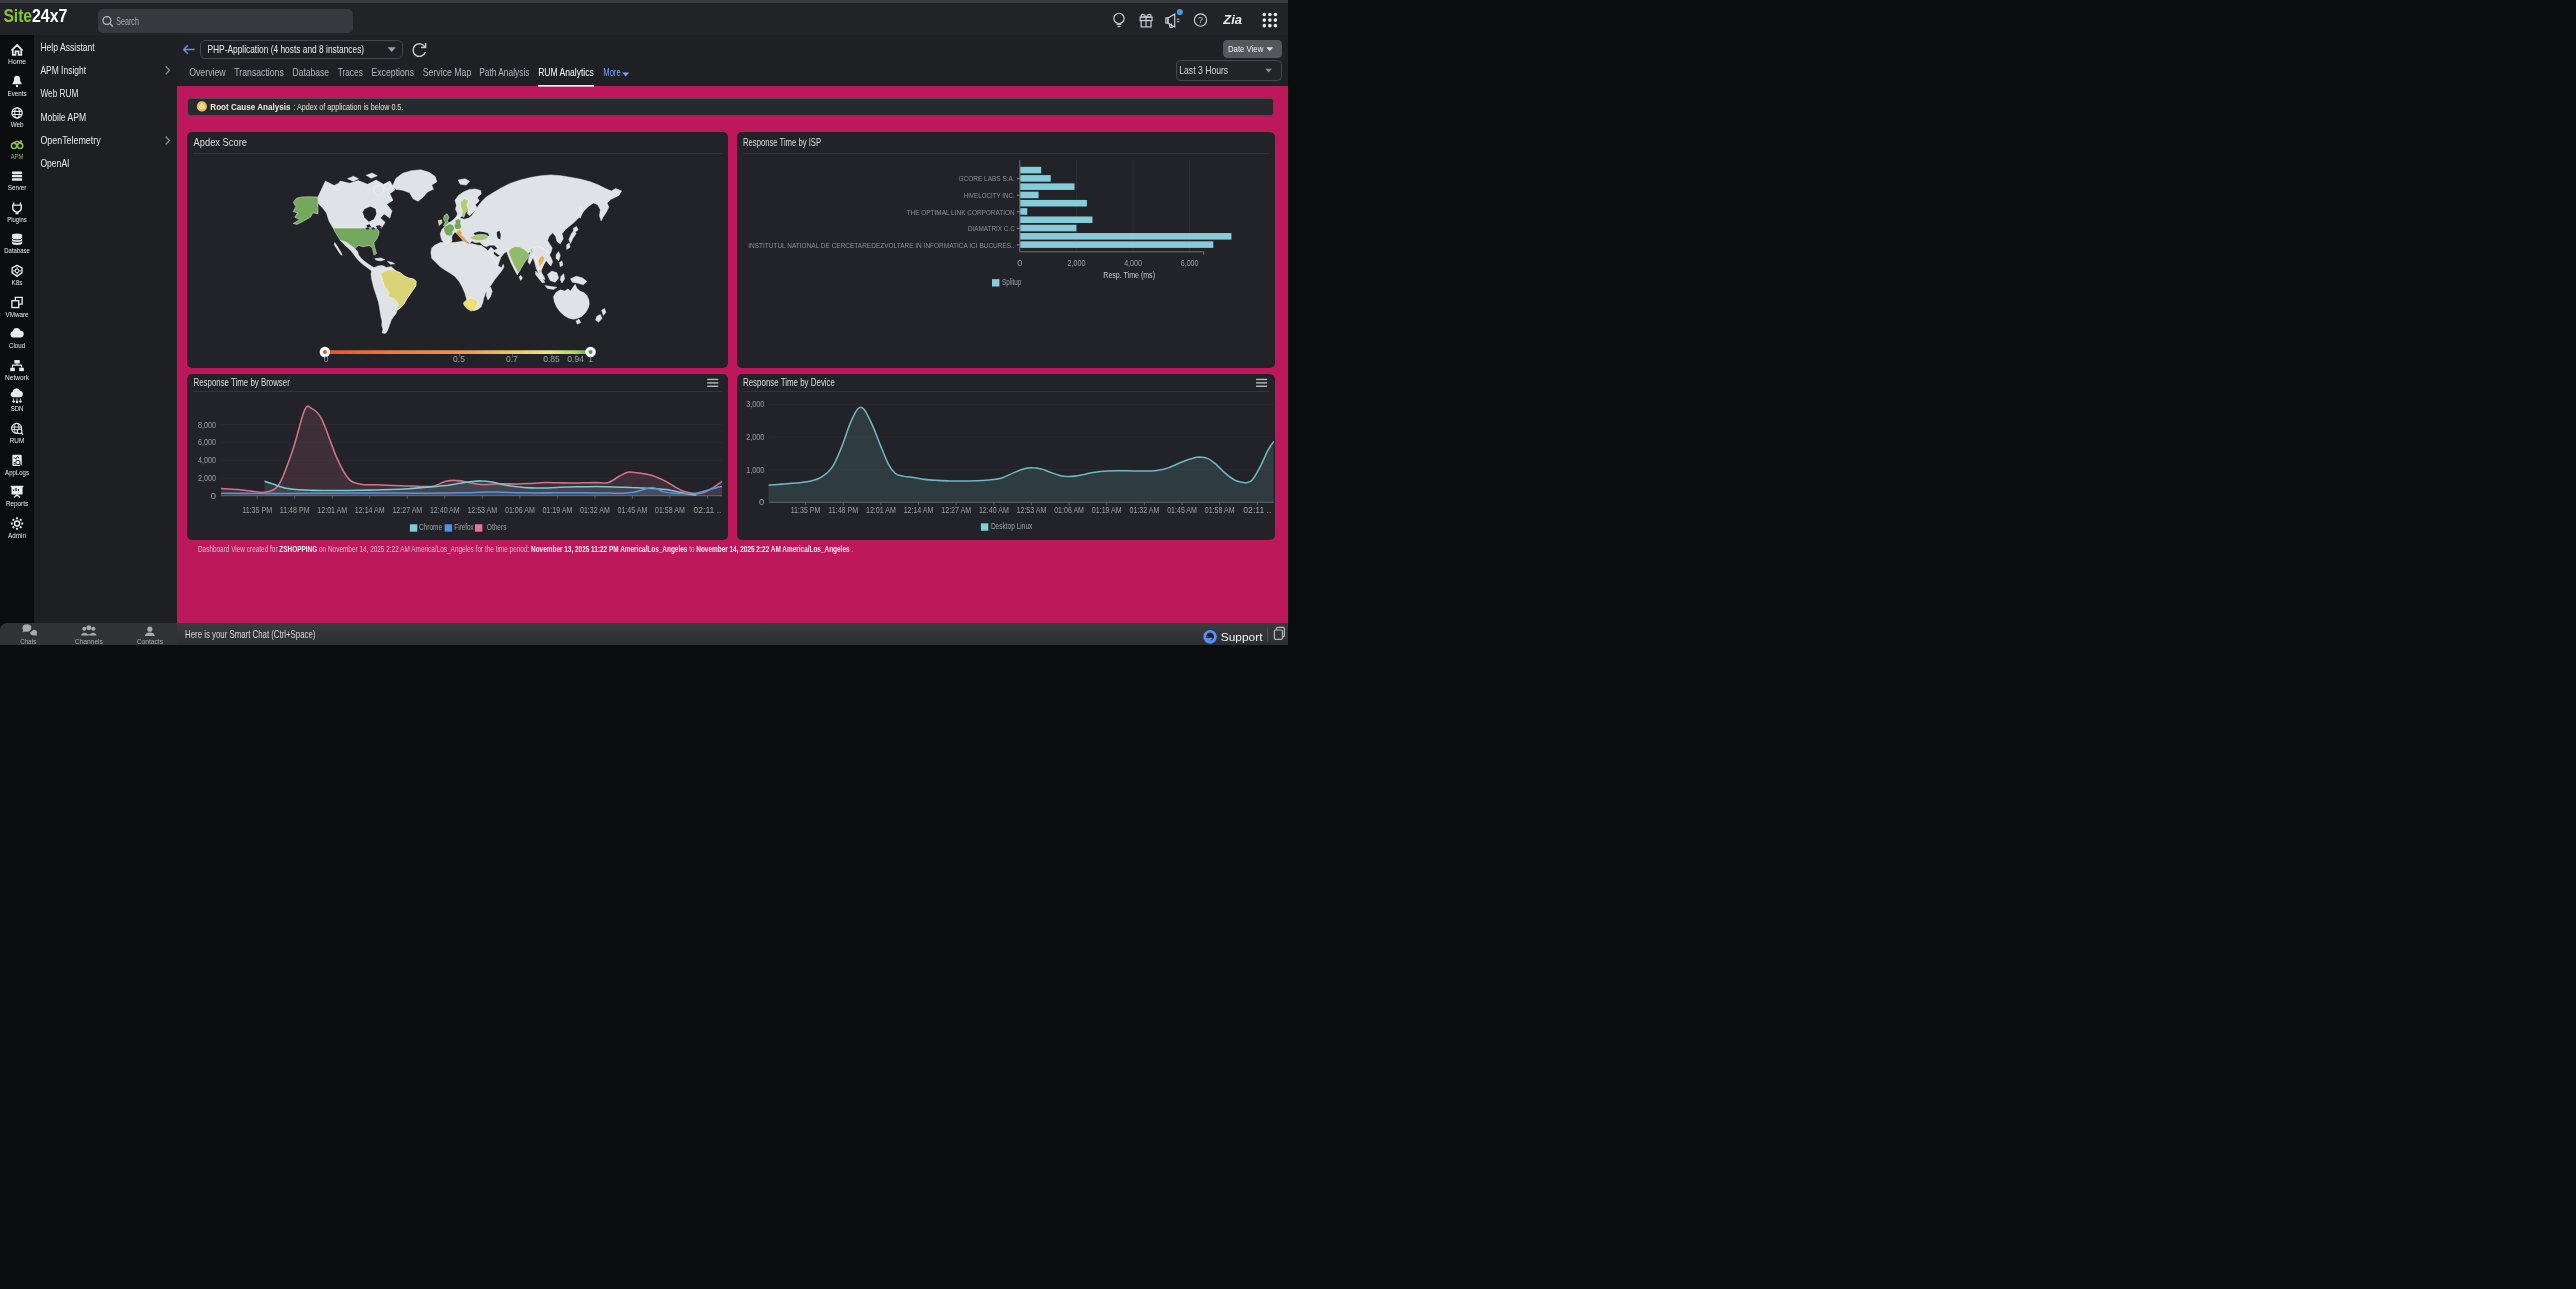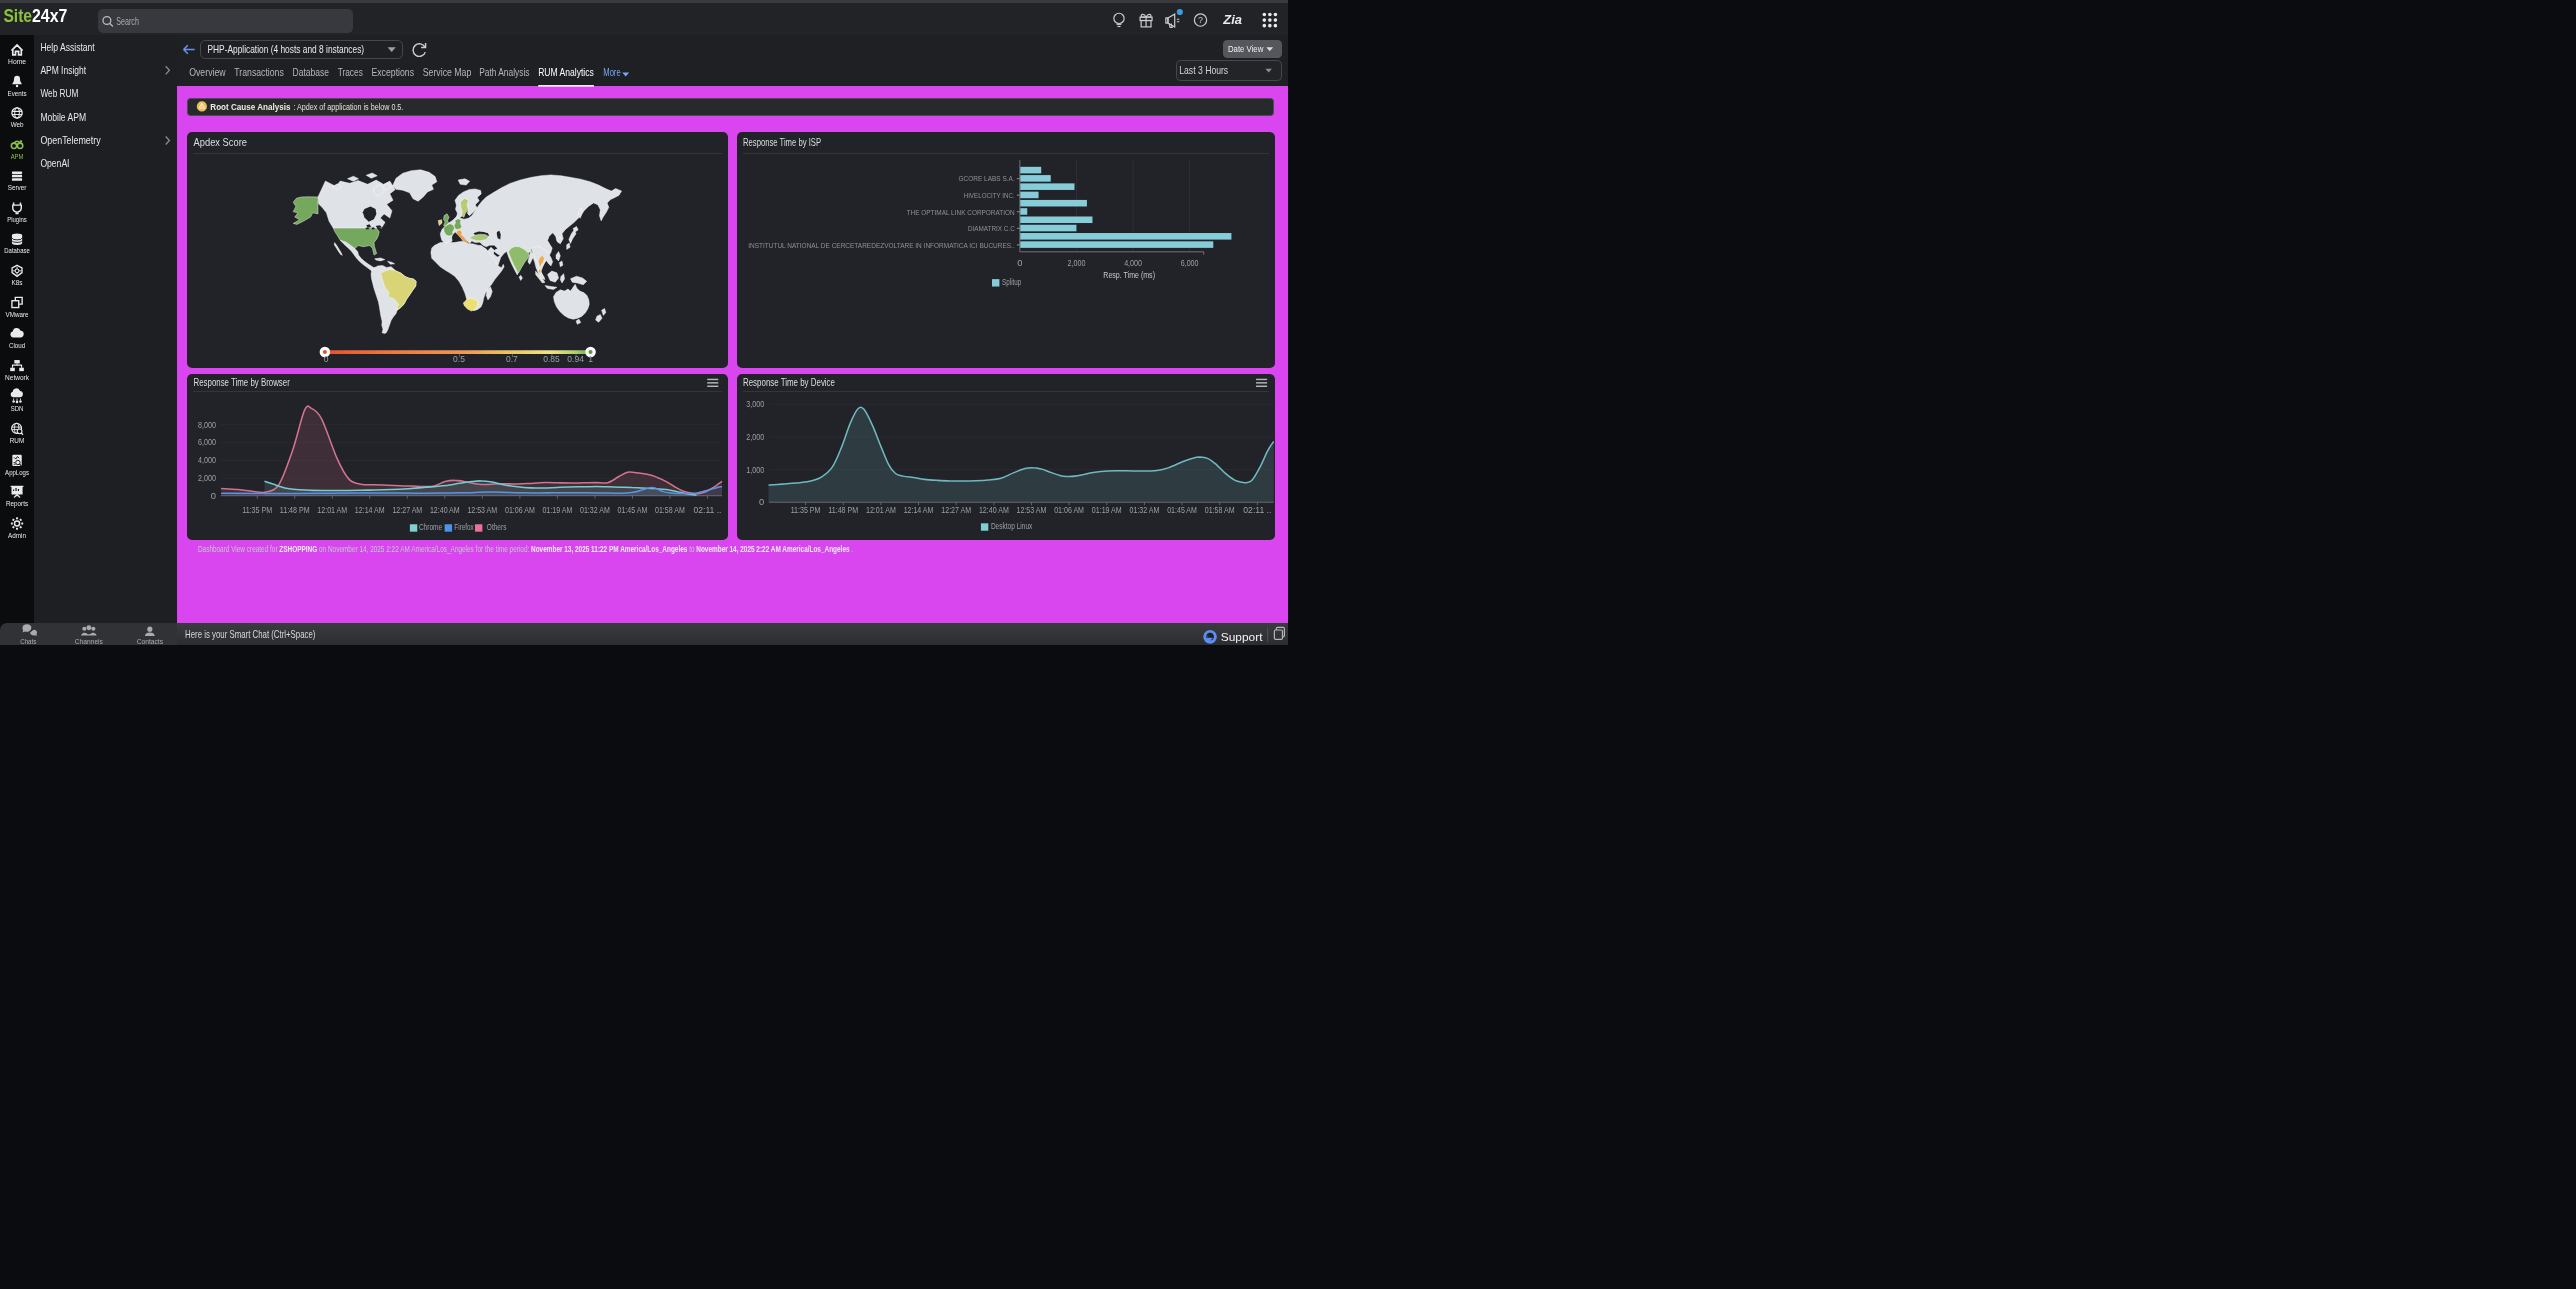--- a/index.html
+++ b/index.html
@@ -1,15 +1,15 @@
 <!DOCTYPE html>
 <html style="font-size:13.6px"><head><meta charset="utf-8"><style>
 *{margin:0;padding:0;box-sizing:border-box}
 html,body{width:1288px;height:645px;background:#0b0c0f;overflow:hidden;font-family:"Liberation Sans",sans-serif}
-#page{position:relative;width:1288px;height:645px;background:#d946ef}
+#page{position:relative;width:1288px;height:645px;background:#be185d}
 .abs{position:absolute}
 </style></head><body>
 <div id="page">
 <div class="abs" style="left:0;top:0;width:1288px;height:2.6px;background:#3a3b3f"></div>
 <div class="abs" style="left:0;top:2.6px;width:1288px;height:32px;background:#222327"></div>
 <div class="abs" style="left:98px;top:9.4px;width:255px;height:24px;background:#37393e;border-radius:5.1px"></div>
 <div class="abs" style="left:0;top:35px;width:34px;height:610px;background:#0b0c0e"></div>
 <div class="abs" style="left:34px;top:35px;width:143px;height:610px;background:#1e1f22"></div>
 <div class="abs" style="left:177px;top:35px;width:1111px;height:51px;background:#1e2023"></div>
 <div class="abs" style="left:200px;top:40px;width:203px;height:19px;border:0.9px solid #45474c;border-radius:5.1px"></div>

